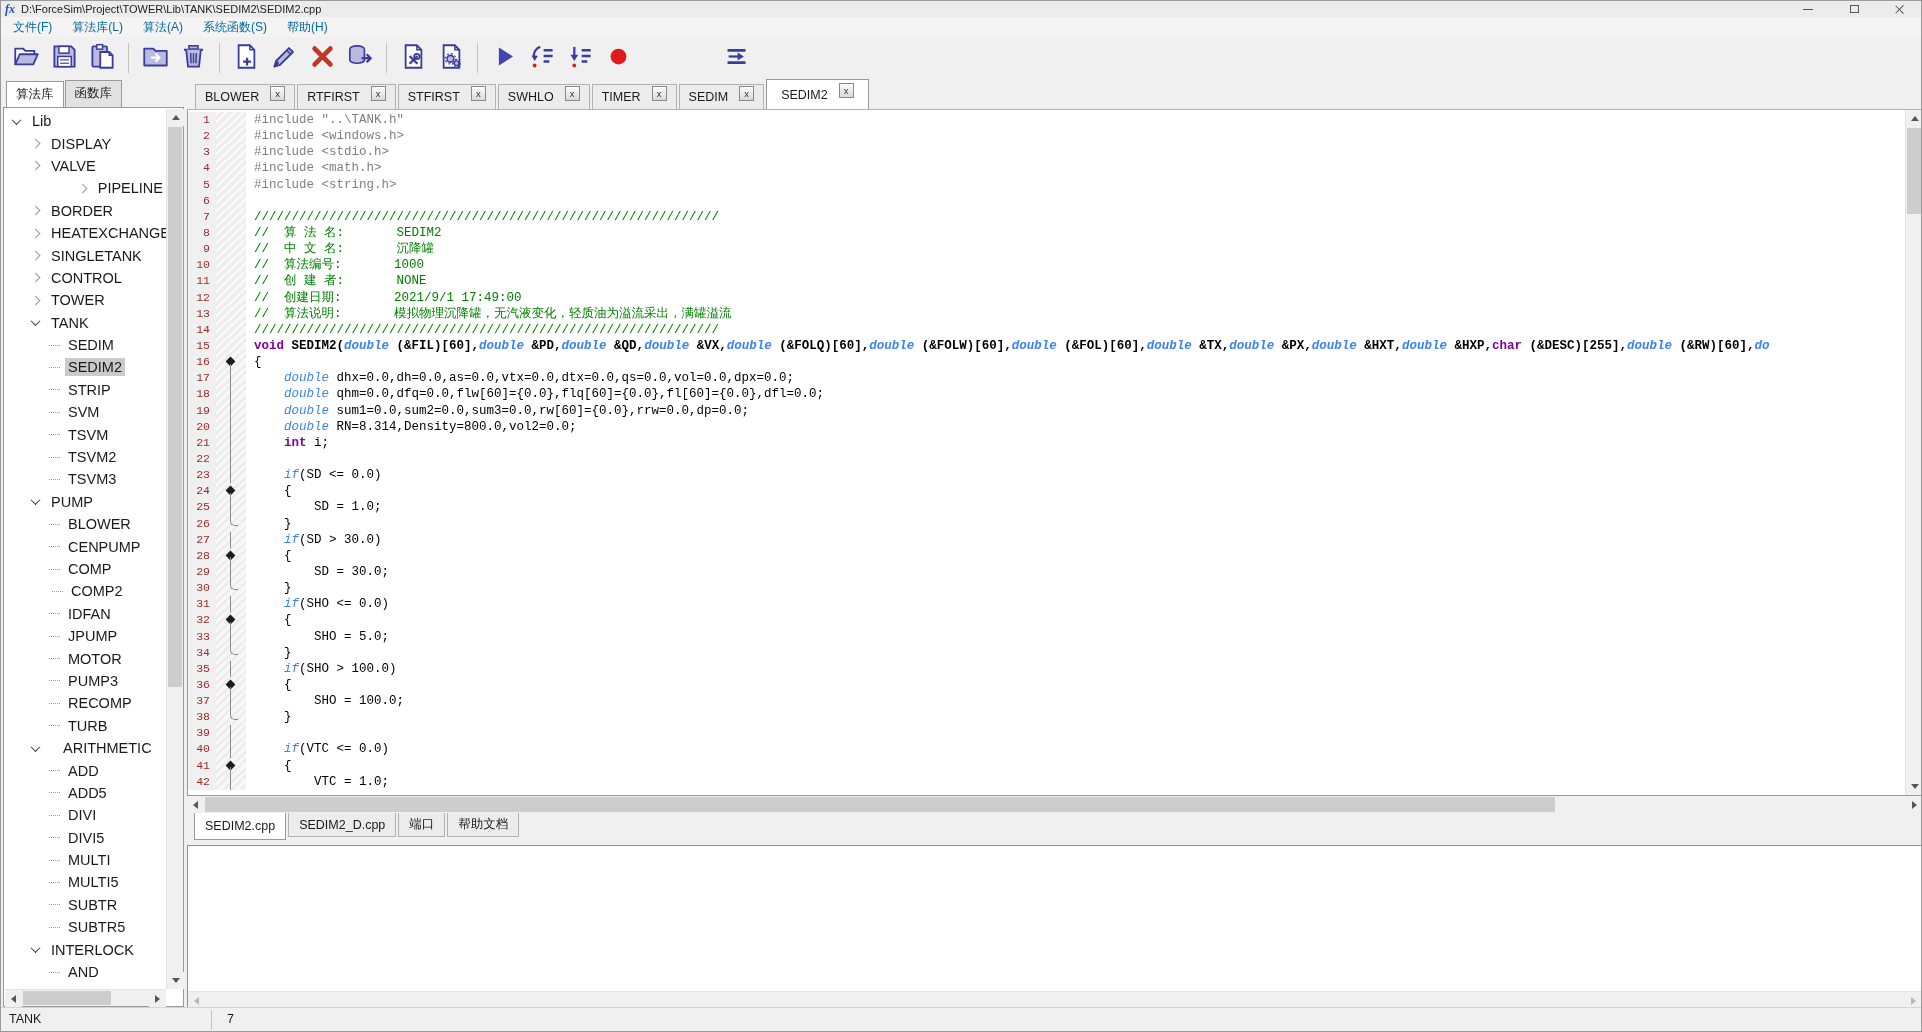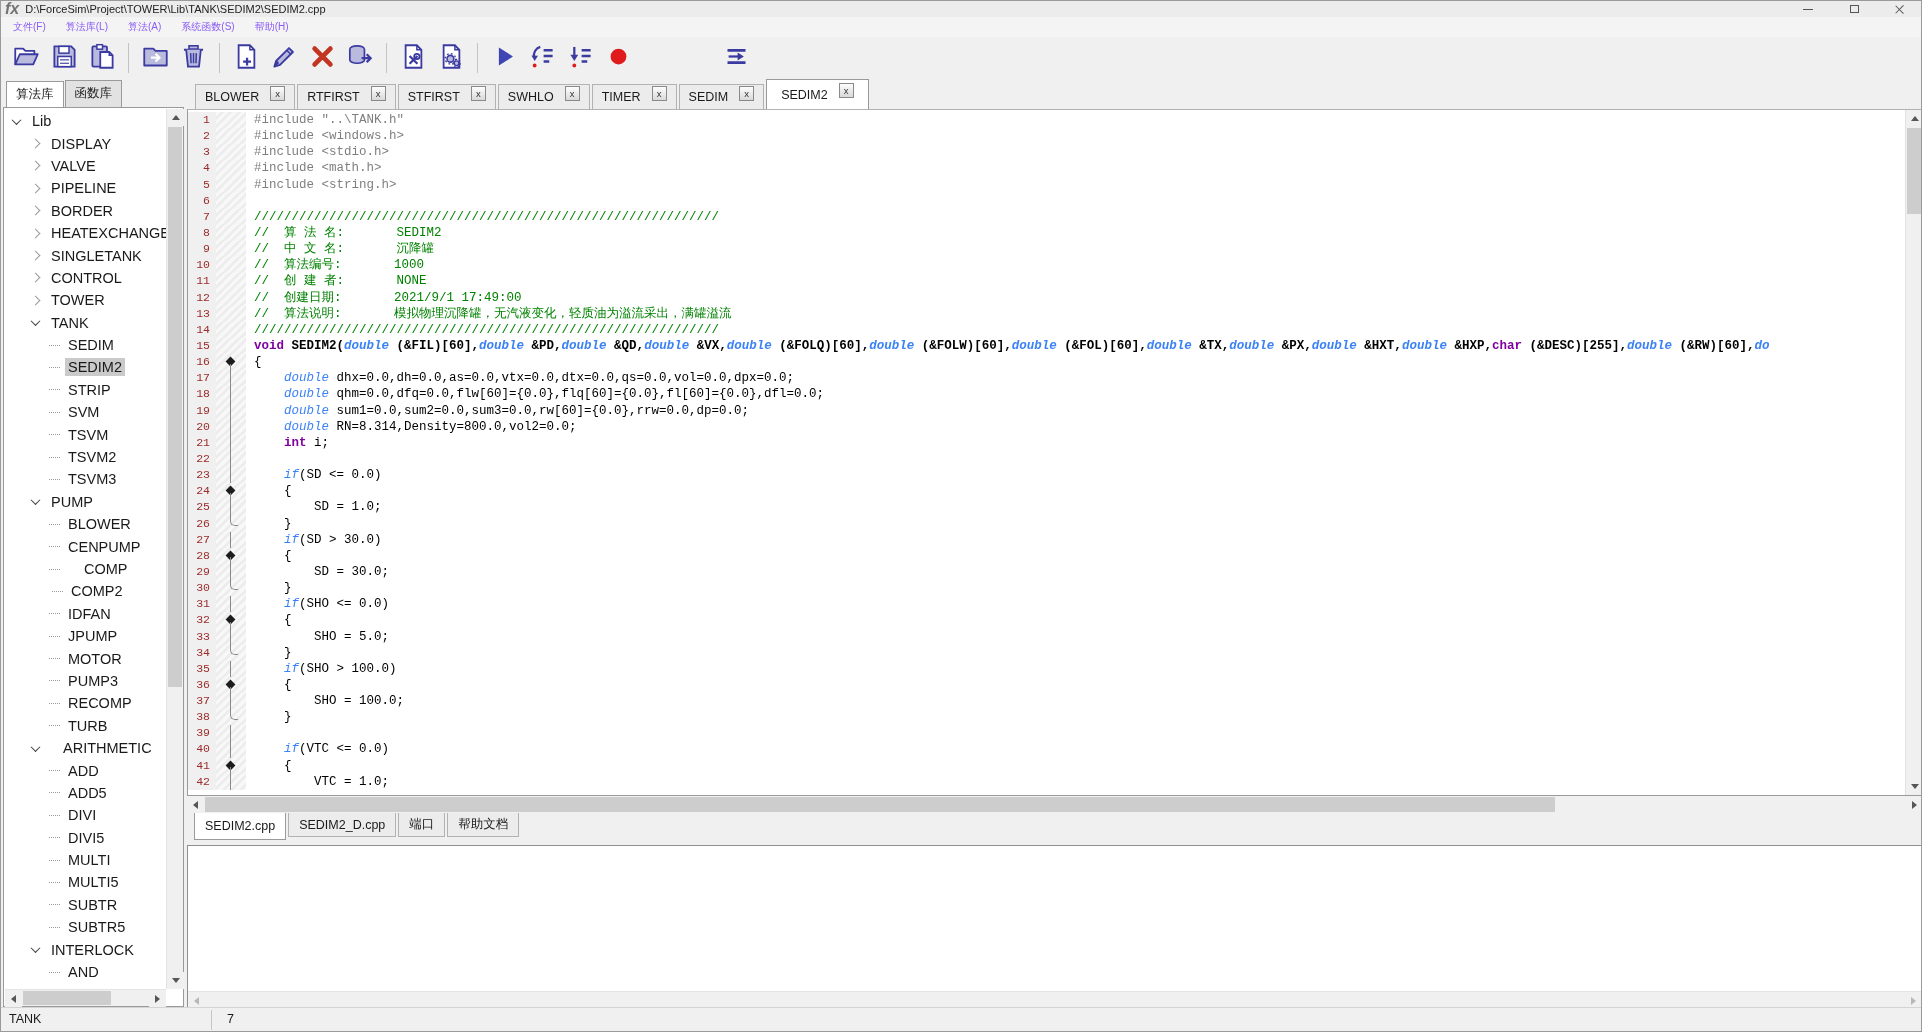--- a/index.html
+++ b/index.html
@@ -1,33 +1,33 @@
 <!DOCTYPE html>
 <html><head>
 <meta charset="utf-8">
 <style>
   * { margin:0; padding:0; box-sizing:border-box; }
   html,body { width:1922px; height:1032px; overflow:hidden; }
   body { position:relative; background:#f0f0f0; font-family:"Liberation Sans","DejaVu Sans",sans-serif; color:#1a1a1a; border:1px solid #9a9a9a; }
 
   
   #titlebar { position:absolute; top:0; left:0; width:1922px; height:16px; background:#ececec; display:flex; align-items:center; }
-  #app-icon { font-family:Liberation Sans, sans-serif; font-style:italic; font-weight:bold; color:#737373; font-size:16px; margin:0 6px 0 4px; line-height:14px; }
+  #app-icon { font-family:Liberation Serif, serif; font-style:italic; font-weight:bold; color:#1d4ed8; font-size:12px; margin:0 6px 0 4px; line-height:14px; }
   #win-title { font-size:11px; color:#222; }
   #win-btns { position:absolute; right:0; top:0; height:16px; display:flex; }
   .wbtn { width:46px; height:16px; display:flex; align-items:center; justify-content:center; }
   .glyph-min { width:10px; height:1px; background:#555; }
   .glyph-max { width:9px; height:8px; border:1px solid #555; }
   .glyph-close { position:relative; width:10px; height:10px; }
   .glyph-close::before,.glyph-close::after { content:""; position:absolute; left:4px; top:0; width:1.4px; height:11px; background:#555; }
   .glyph-close::before { transform:rotate(45deg); } .glyph-close::after { transform:rotate(-45deg); }
 
   
   #menubar { position:absolute; top:16px; left:0; width:1922px; height:20px; background:#f4f4f4; display:flex; align-items:center; padding-left:2px; }
-  .menu-item { font-size:10px; padding:2px 10px; color:#8b5cf6;text-align:center; }
+  .menu-item { font-size:12px; padding:2px 10px; color:#0369a1;text-align:center; }
 
   
   #toolbar { position:absolute; top:36px; left:0; width:1922px; height:42px; background:#f0f0f0; display:flex; align-items:center; padding-left:6px; }
   .tb-btn { width:36px; height:36px; border:none; background:transparent; display:inline-flex; align-items:center; justify-content:center; margin:0 1px; }
   .tb-btn svg { width:27px; height:27px; }
   .tb-sep { width:1px; height:30px; background:#c3c3c3; margin:0 7px; flex:none; }
   .tb-gap { width:42px; flex:none; }
 
   
   #sidebar { position:absolute; left:2px; top:78px; width:181px; height:928px; }
@@ -258,21 +258,21 @@
           <span class="tree-label">Lib</span>
         </div>
         <div class="tree-row" style="padding-left: 25px;">
           <span class="chev collapsed"></span>
           <span class="tree-label">DISPLAY</span>
         </div>
         <div class="tree-row" style="padding-left: 25px;">
           <span class="chev collapsed"></span>
           <span class="tree-label">VALVE</span>
         </div>
-        <div class="tree-row" style="padding-left: 25px;">
+        <div class="tree-row" style=" justify-content: flex-end;">
           <span class="chev collapsed"></span>
           <span class="tree-label">PIPELINE</span>
         </div>
         <div class="tree-row" style="padding-left: 25px;">
           <span class="chev collapsed"></span>
           <span class="tree-label">BORDER</span>
         </div>
         <div class="tree-row" style="padding-left: 25px;">
           <span class="chev collapsed"></span>
           <span class="tree-label">HEATEXCHANGER</span>
@@ -326,21 +326,21 @@
           <span class="tree-label">PUMP</span>
         </div>
         <div class="tree-row" style="padding-left: 44px;">
           <span class="stub"></span>
           <span class="tree-label">BLOWER</span>
         </div>
         <div class="tree-row" style="padding-left: 44px;">
           <span class="stub"></span>
           <span class="tree-label">CENPUMP</span>
         </div>
-        <div class="tree-row" style="padding-left: 44px; gap: 16px;">
+        <div class="tree-row" style="padding-left: 44px;">
           <span class="stub"></span>
           <span class="tree-label">COMP</span>
         </div>
         <div class="tree-row" style="padding-left: 31px; margin-left: 16px;">
           <span class="stub"></span>
           <span class="tree-label">COMP2</span>
         </div>
         <div class="tree-row" style="padding-left: 44px;">
           <span class="stub"></span>
           <span class="tree-label">IDFAN</span>

